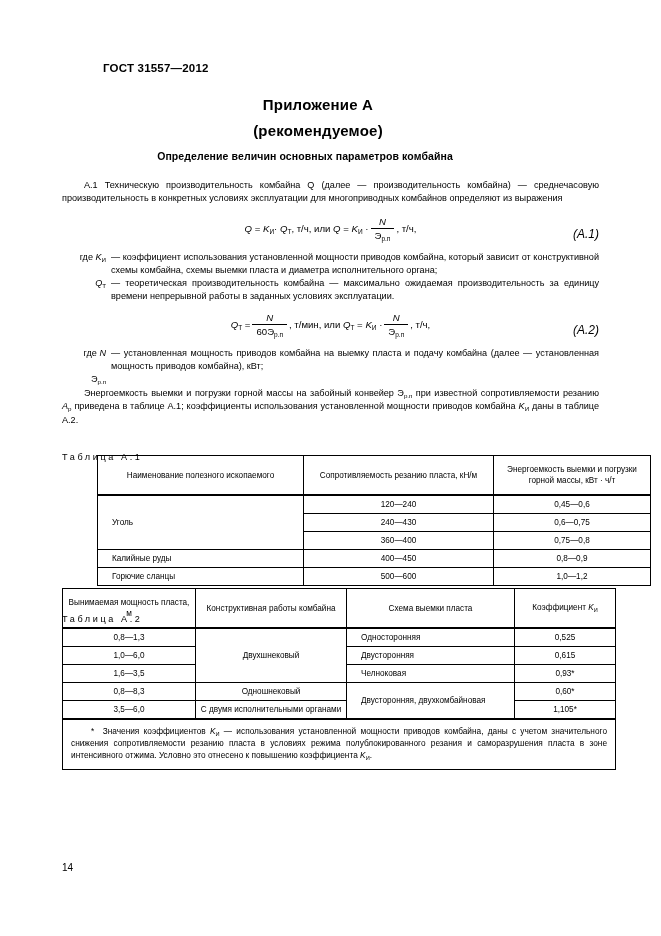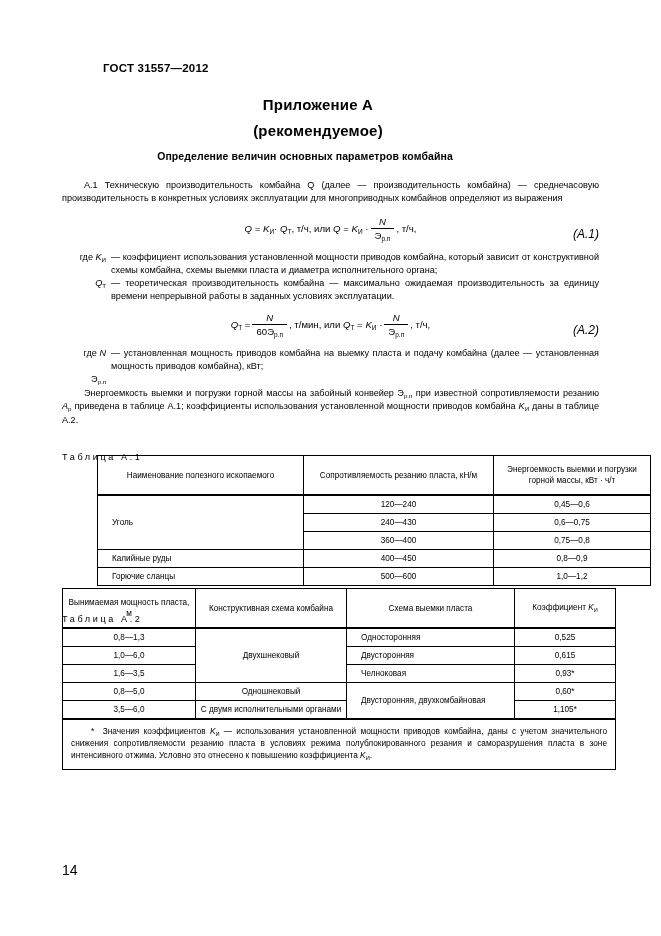--- a/index.html
+++ b/index.html
@@ -157,21 +157,21 @@
     padding: 6px 8px 7px 8px;
     font-size: 8.3px;
     line-height: 1.42;
     border-top: 2px solid #000;
   }
   .noteCell .noteIndent { text-indent: 20px; display: block; text-align: justify; }
   .page-number {
     position: absolute;
     left: 62px;
     top: 862px;
-    font-size: 14px;
+    font-size: 10px;
   }
   .tblA1 { position: absolute; left: 68px; top: 455px; margin-left: 29px; }
   .tblA2 { position: absolute; left: 62px; top: 588px; }
   .capA1 { position: absolute; left: 62px; top: 452px; }
   .capA2 { position: absolute; left: 62px; top: 614px; }
 </style>
 </head>
 <body>
 
 <div class="page">
@@ -293,21 +293,21 @@
     <table class="doc">
       <colgroup>
         <col style="width:133px">
         <col style="width:151px">
         <col style="width:168px">
         <col style="width:101px">
       </colgroup>
       <thead>
         <tr>
           <td>Вынимаемая мощность пласта, м</td>
-          <td>Конструктивная схема комбайна</td>
+          <td>Конструктивная работы комбайна</td>
           <td>Схема выемки пласта</td>
           <td><span>Коэффициент </span><span class="it">K</span><sub>И</sub></td>
         </tr>
       </thead>
       <tbody>
         <tr>
           <td>0,8—1,3</td>
           <td rowspan="3">Двухшнековый</td>
           <td class="lcell">Односторонняя</td>
           <td>0,525</td>
@@ -316,21 +316,21 @@
           <td>1,0—6,0</td>
           <td class="lcell">Двусторонняя</td>
           <td>0,615</td>
         </tr>
         <tr>
           <td>1,6—3,5</td>
           <td class="lcell">Челноковая</td>
           <td>0,93*</td>
         </tr>
         <tr>
-          <td>0,8—5,0</td>
+          <td>0,8—8,3</td>
           <td>Одношнековый</td>
           <td class="lcell" rowspan="2">Двусторонняя, двухкомбайновая</td>
           <td>0,60*</td>
         </tr>
         <tr>
           <td>3,5—6,0</td>
           <td>С двумя исполнительными органами</td>
           <td>1,105*</td>
         </tr>
         <tr>

